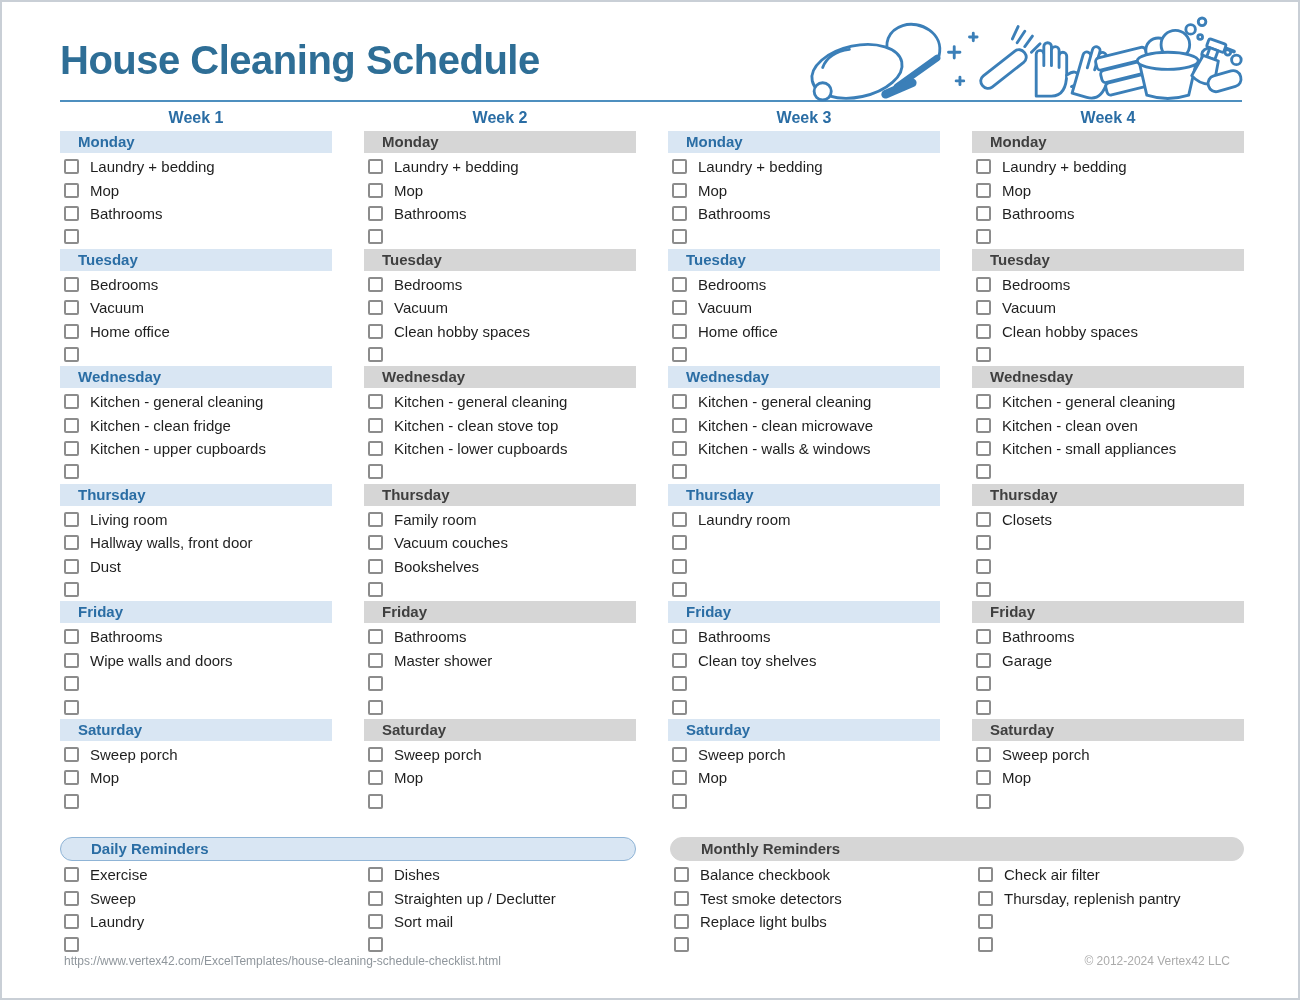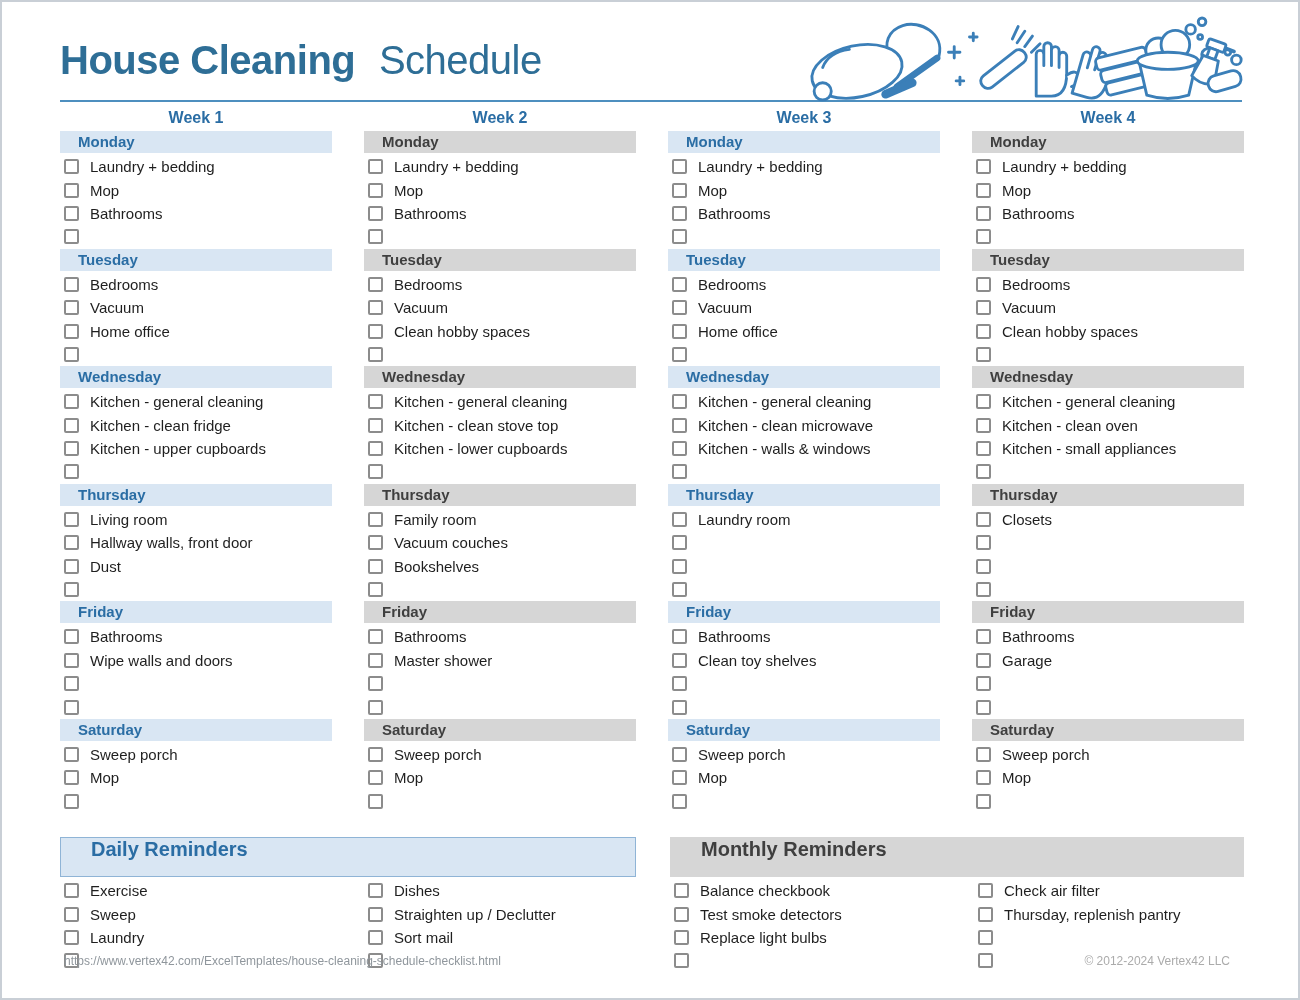--- a/index.html
+++ b/index.html
@@ -5,35 +5,35 @@
   html,body{margin:0;padding:0;background:#fff;}
   .page{
     width:1300px;height:1000px;box-sizing:border-box;position:relative;
     background:#fff;border:2px solid #c9cfd6;
     font-family:"Liberation Sans", sans-serif;overflow:hidden;
   }
   
   .header{position:relative;height:60px;margin:36px 56px 0 58px;}
   .page-title{font-size:40px;color:#2e6e96;letter-spacing:-0.5px;white-space:nowrap;}
   .page-title .t-bold{font-weight:700;}
-  .page-title .t-reg{font-weight:400;margin-left:13px;}
+  .page-title .t-reg{font-weight:700;}
   .illustration{position:absolute;right:-2px;top:-24px;}
   .rule{margin:2px 56px 0 58px;border-top:2px solid #4e8fbf;}
   
   .weeks{margin:2px 56px 0 58px;display:grid;grid-template-columns:repeat(4,272px);column-gap:32px;}
   .week-label{height:27px;line-height:27px;text-align:center;font-weight:700;font-size:16px;color:#2a6da4;}
   .day-header{height:22px;line-height:22px;font-weight:700;font-size:15px;padding-left:18px;margin-bottom:2px;box-sizing:border-box;}
   .day-header.blue{background:#d9e6f3;color:#2a6da4;}
   .day-header.gray{background:#d6d6d6;color:#3f3f3f;}
   .task-row{height:23.4px;display:flex;align-items:center;}
   .checkbox{width:11px;height:11px;border:2px solid #8c8c8c;border-radius:2px;background:#fff;flex:none;margin:0 11px 0 4px;}
   .task-label{font-size:15px;color:#1f1f1f;white-space:nowrap;}
   
   .reminders{margin:24px 56px 0 58px;display:grid;grid-template-columns:576px 574px;column-gap:34px;}
-  .rem-header{height:40px;line-height:22px;font-weight:700;font-size:20px;padding-left:30px;box-sizing:border-box;margin-bottom:2px;}
+  .rem-header{height:24px;line-height:22px;font-weight:700;font-size:15px;padding-left:30px;box-sizing:border-box;margin-bottom:2px;border-radius:12px;}
   .rem-header.blue{background:#d9e6f3;color:#2a6da4;border:1px solid #8fb4d6;}
   .rem-header.gray{background:#d6d6d6;color:#3f3f3f;border:1px solid #d6d6d6;}
   .rem-grid{display:grid;grid-template-columns:304px 1fr;}
   
   .footer{position:absolute;left:62px;right:68px;top:952px;display:flex;justify-content:space-between;font-size:12px;}
   .footer-url{color:#8f969c;}
   .footer-copy{color:#ababab;}
 </style>
 </head>
 <body>

